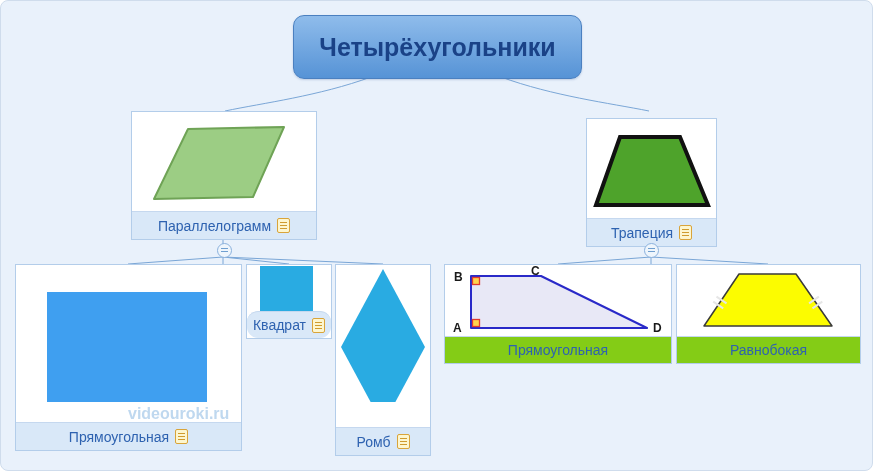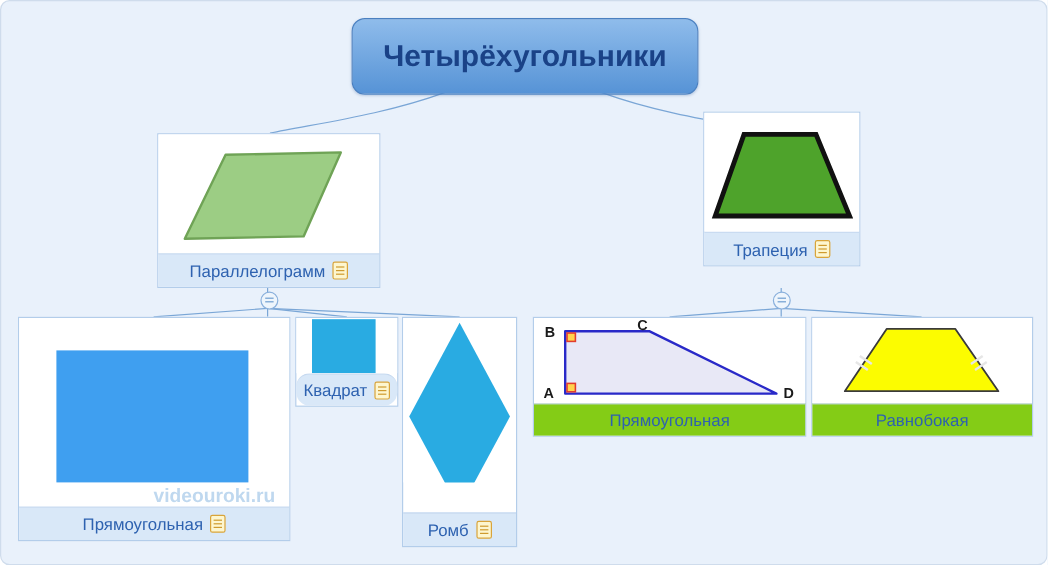--- a/index.html
+++ b/index.html
@@ -65,21 +65,21 @@
       <svg width="184" height="100" viewBox="0 0 184 100">
         <polygon points="56,17 152,15 121,85 22,87" fill="#9ccd84" stroke="#6fa356" stroke-width="2" stroke-linejoin="round"></polygon>
       </svg>
     </div>
     <div class="bar">
       <span>Параллелограмм</span>
       <span class="note-icon"></span>
     </div>
   </div>
 
-  <div class="node" style="left:585px;top:92px;width:131px;height:129px;">
+  <div class="node" style="left:585px;top:117px;width:131px;height:129px;">
     <div class="img">
       <svg width="129" height="100" viewBox="0 0 129 100">
         <polygon points="33,18 93,18 121,86 9,86" fill="#4ea32b" stroke="#111111" stroke-width="4" stroke-linejoin="miter"></polygon>
       </svg>
     </div>
     <div class="bar">
       <span>Трапеция</span>
       <span class="note-icon"></span>
     </div>
   </div>

